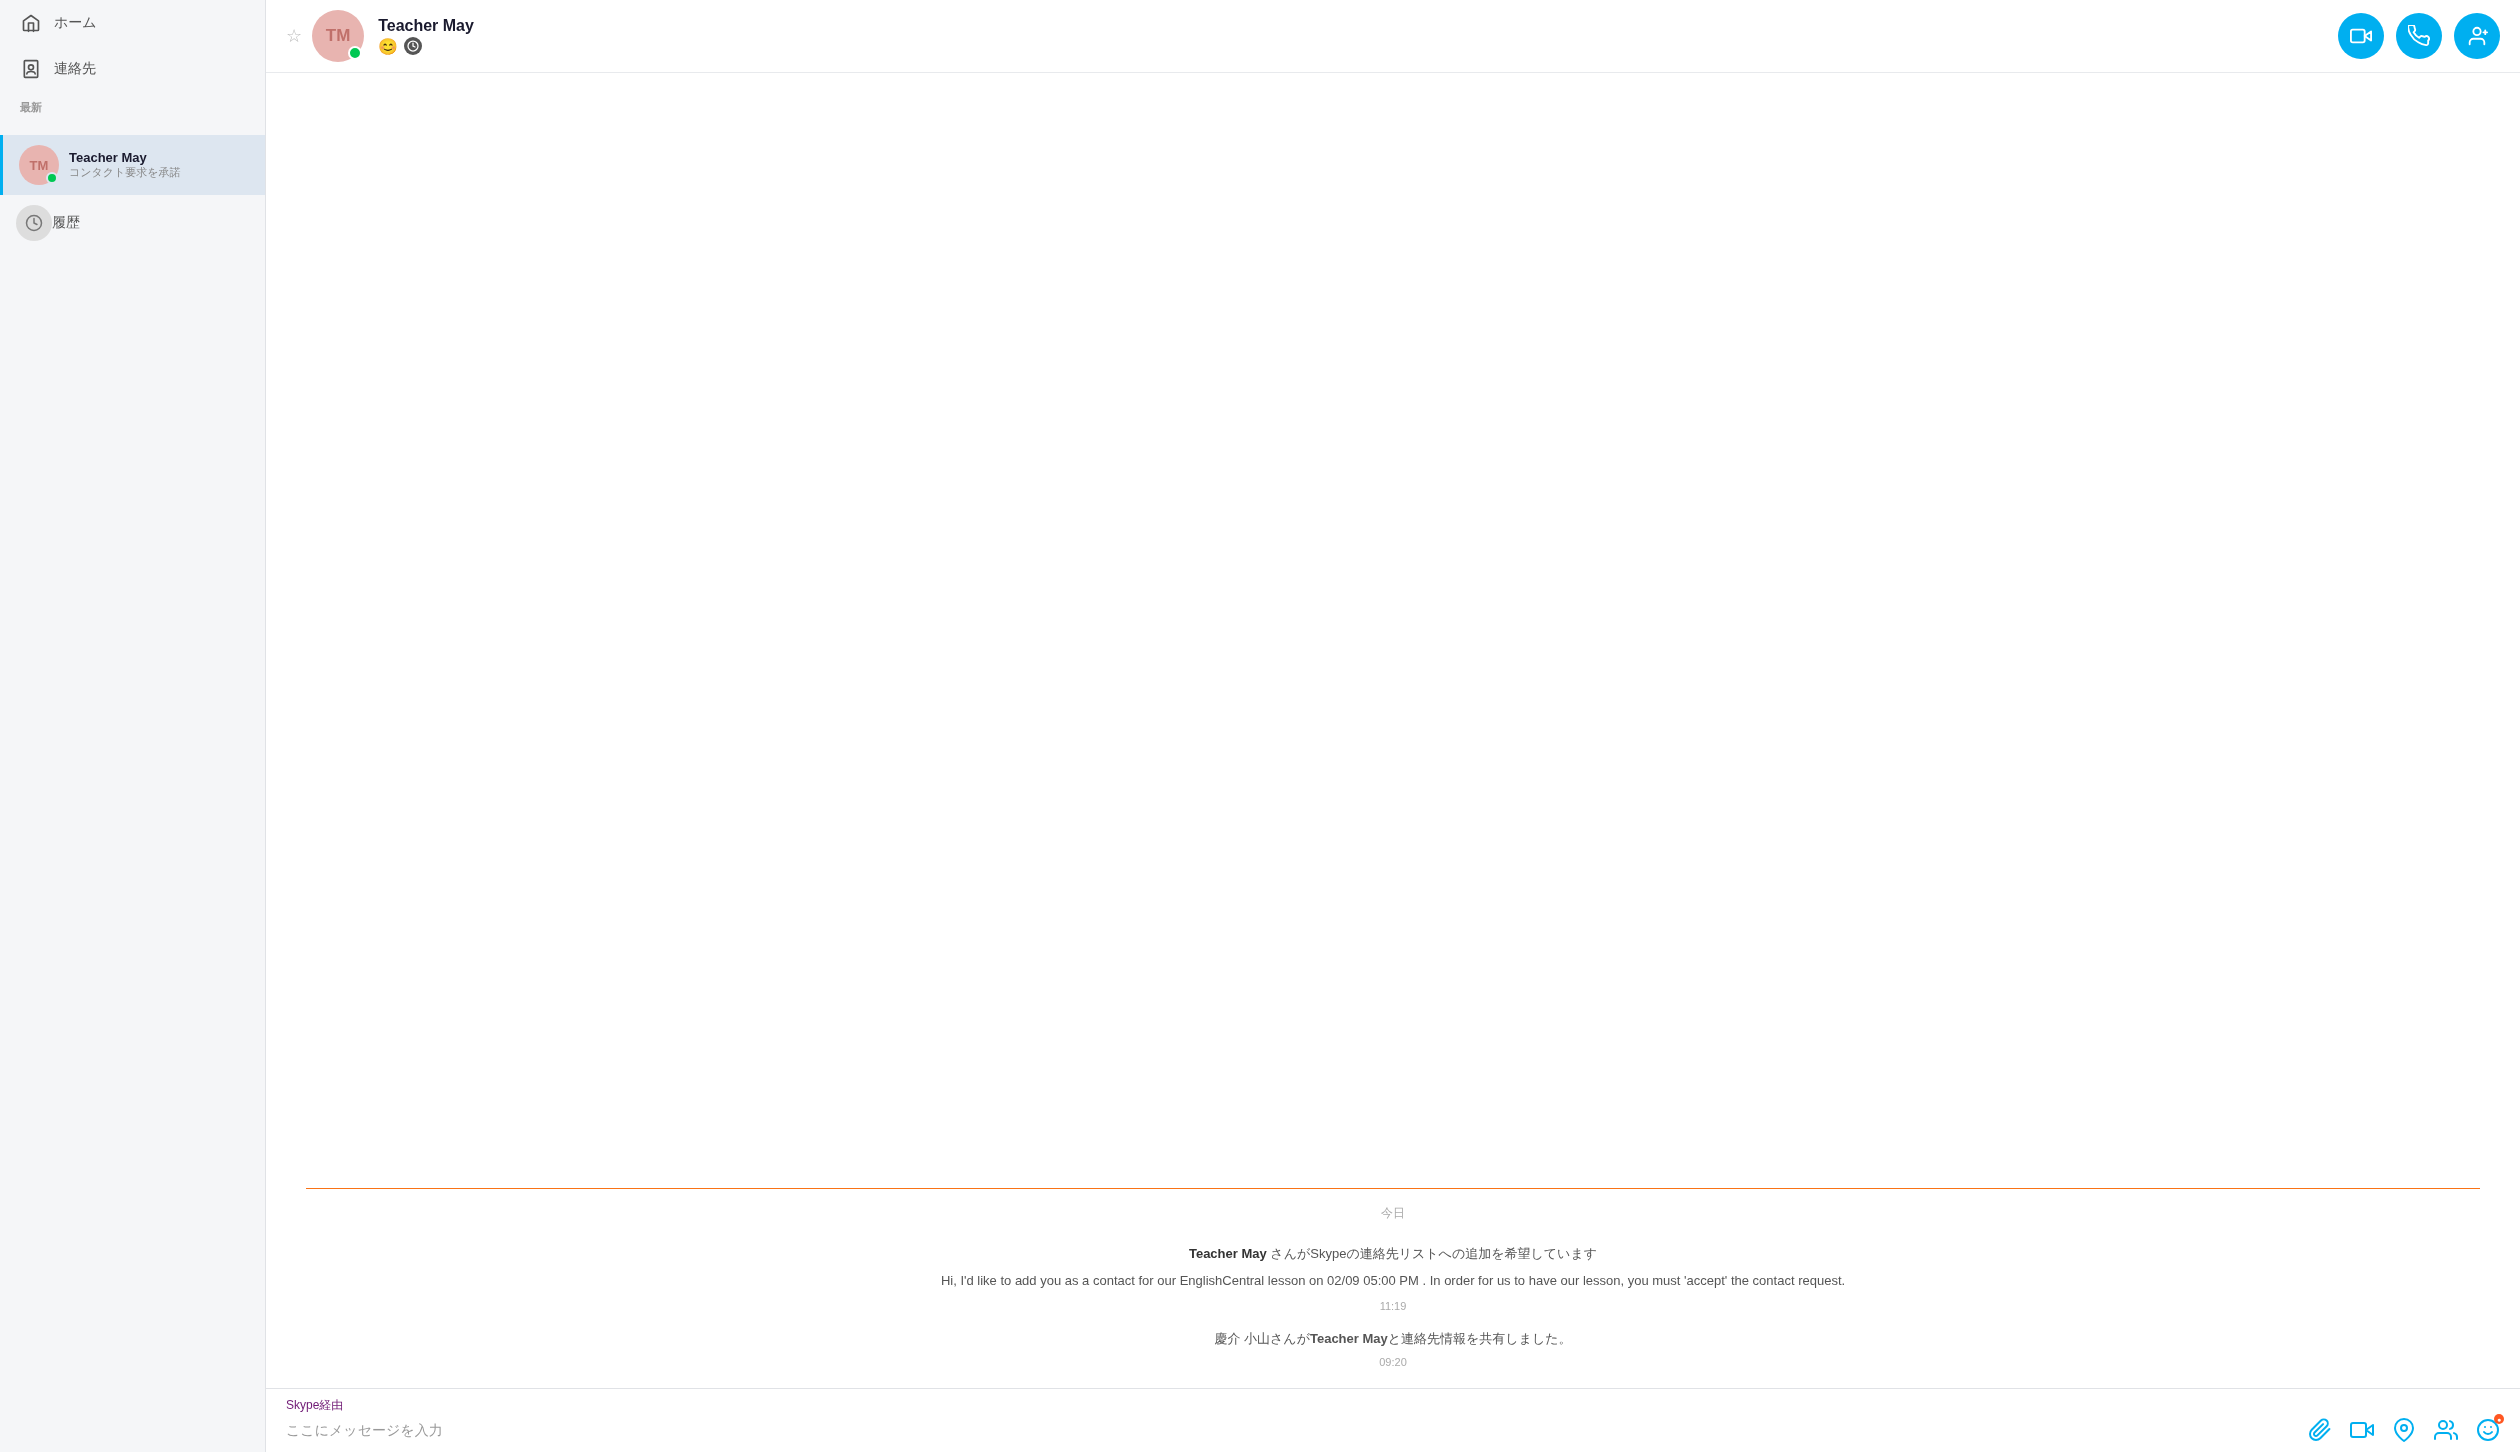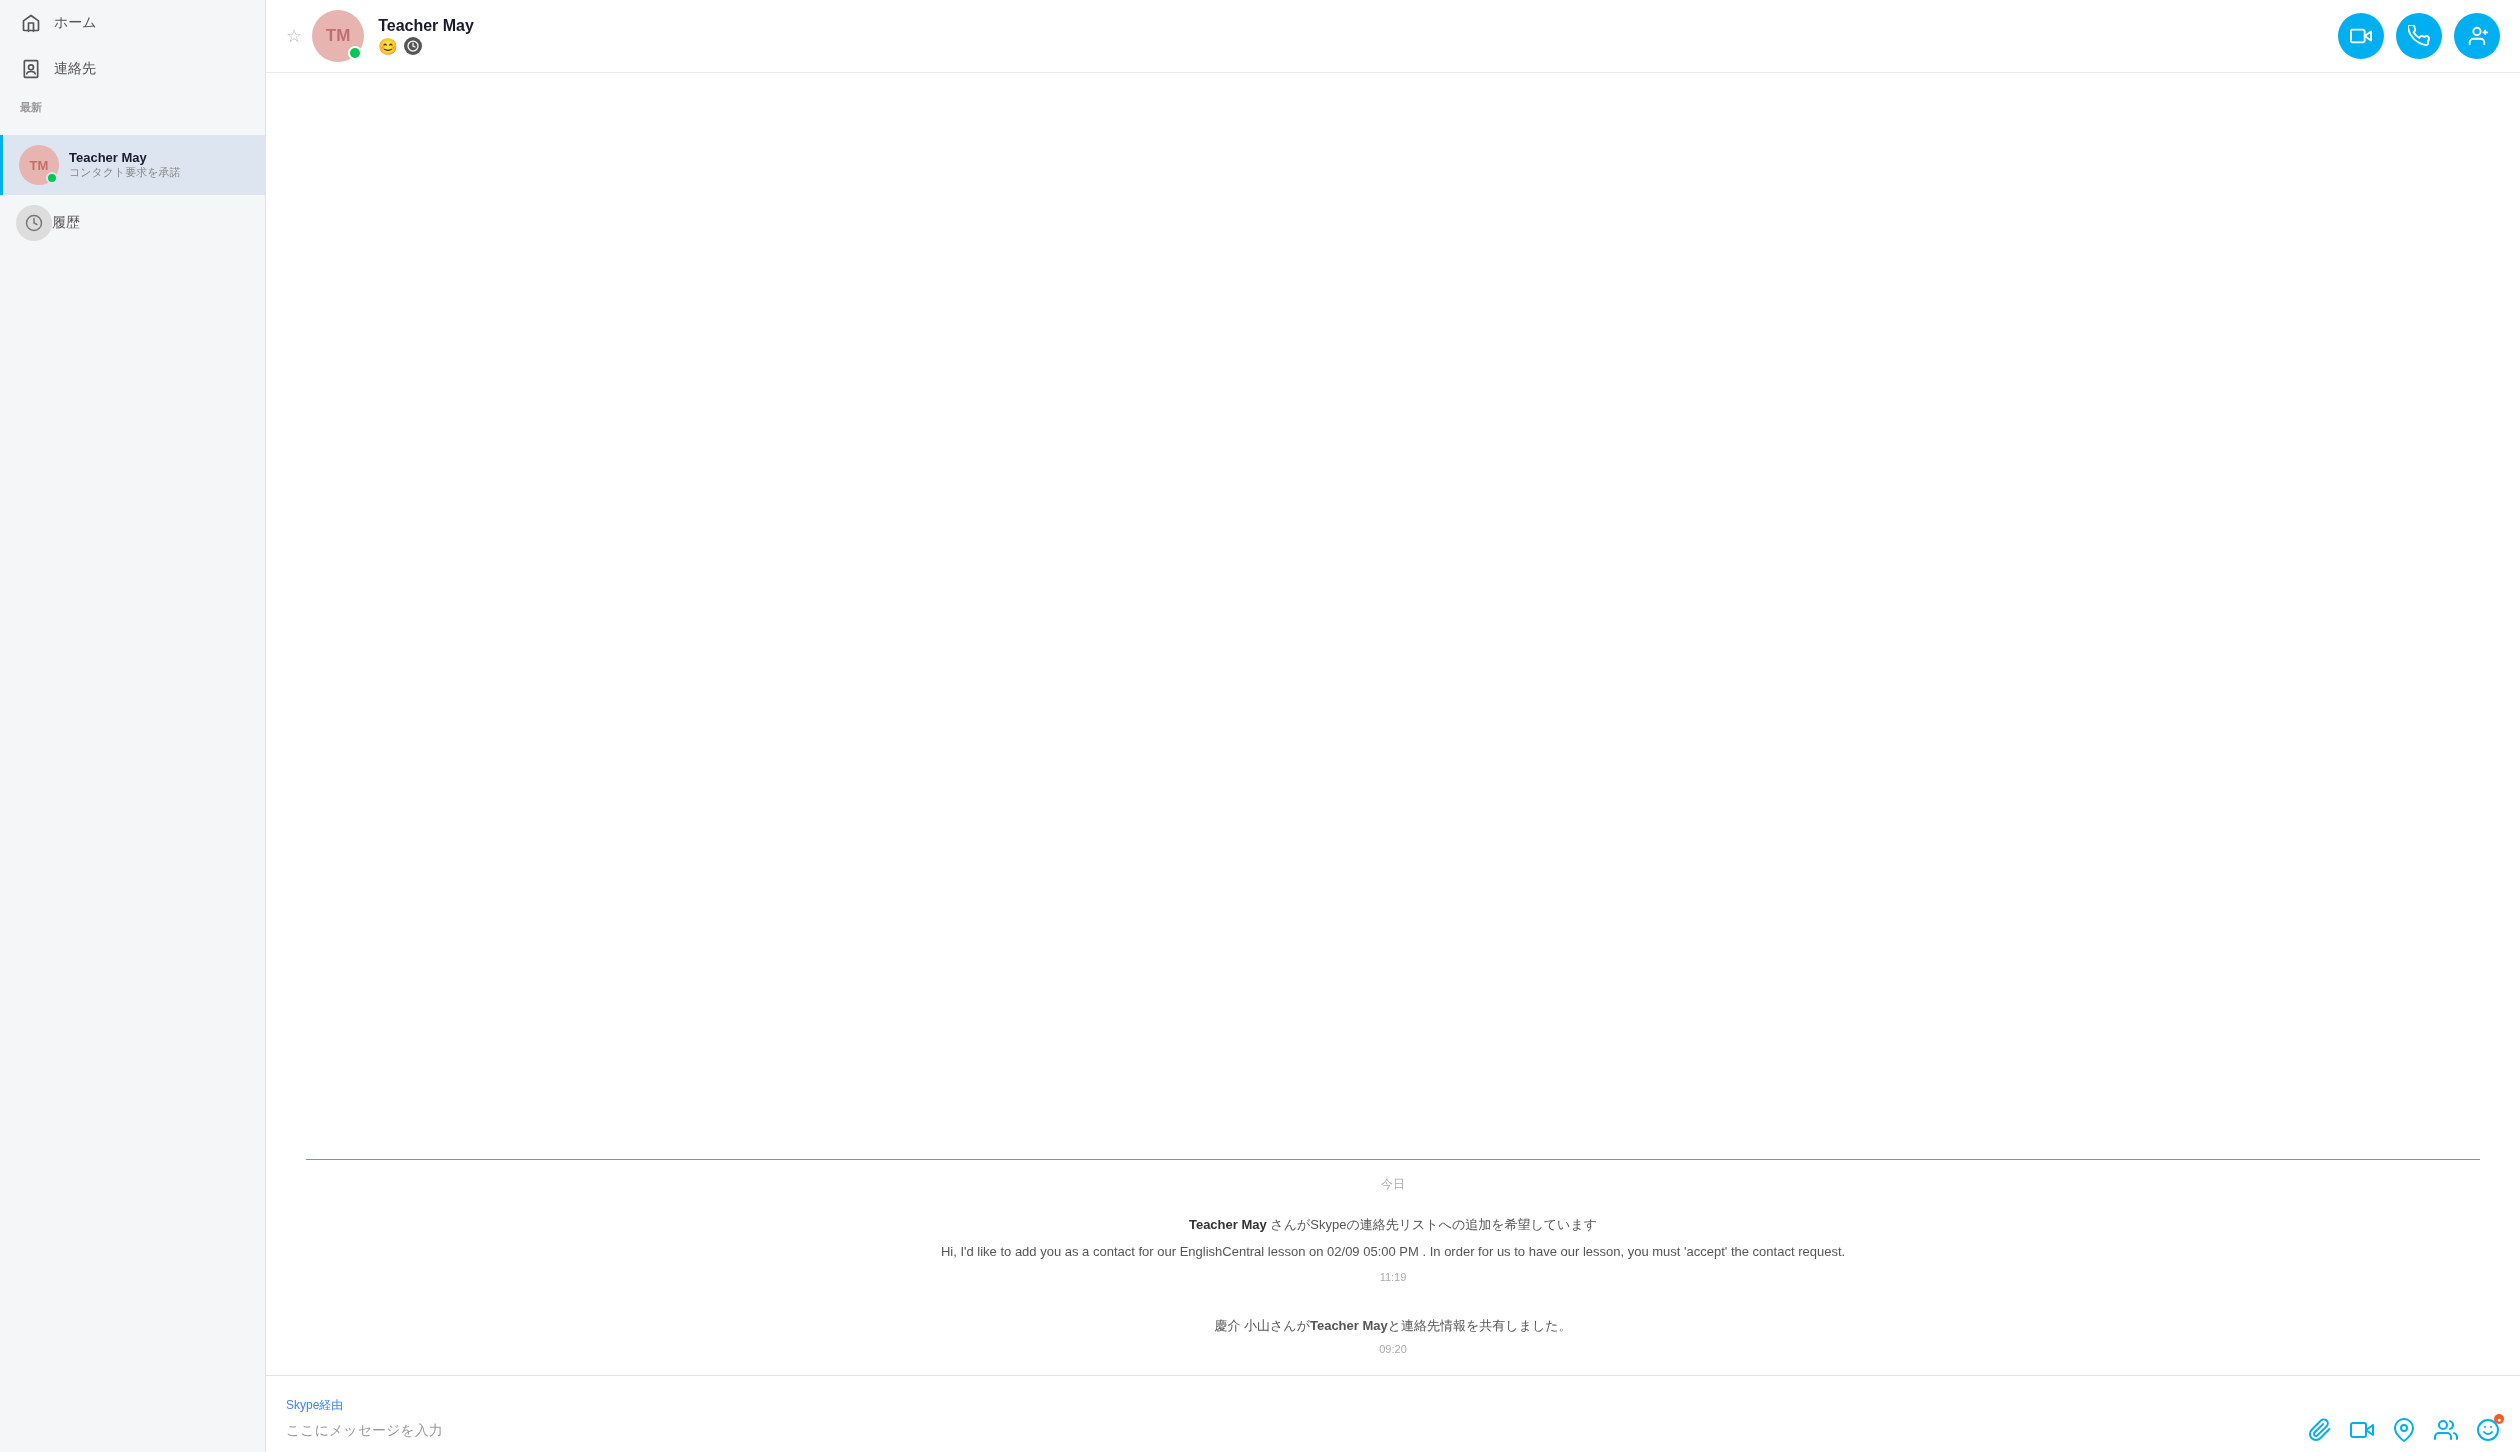--- a/index.html
+++ b/index.html
@@ -219,21 +219,21 @@
       font-size: 12px;
       border-top: 1px solid #f97316;
       margin: 0 40px;
     }
 
     .system-messages {
       padding: 10px 60px 20px;
       display: flex;
       flex-direction: column;
       align-items: center;
-      gap: 20px;
+      gap: 4px;
     }
 
     .system-message-text {
       font-size: 13px;
       color: #555;
       text-align: center;
       line-height: 1.6;
     }
     .system-message-text strong {
       font-weight: 600;
@@ -259,23 +259,22 @@
     }
 
     
     .chat-input-area {
       border-top: 1px solid #e0e2e6;
       padding: 8px 20px 10px;
       background: #fff;
     }
     .input-via-label {
       font-size: 12px;
-      color: #3b82f6;
+      color: #701a75;
       margin-bottom: 4px;
-      margin-top: 13px;
     }
     .input-row {
       display: flex;
       align-items: center;
     }
     .message-input {
       flex: 1;
       border: none;
       outline: none;
       font-size: 14px;

